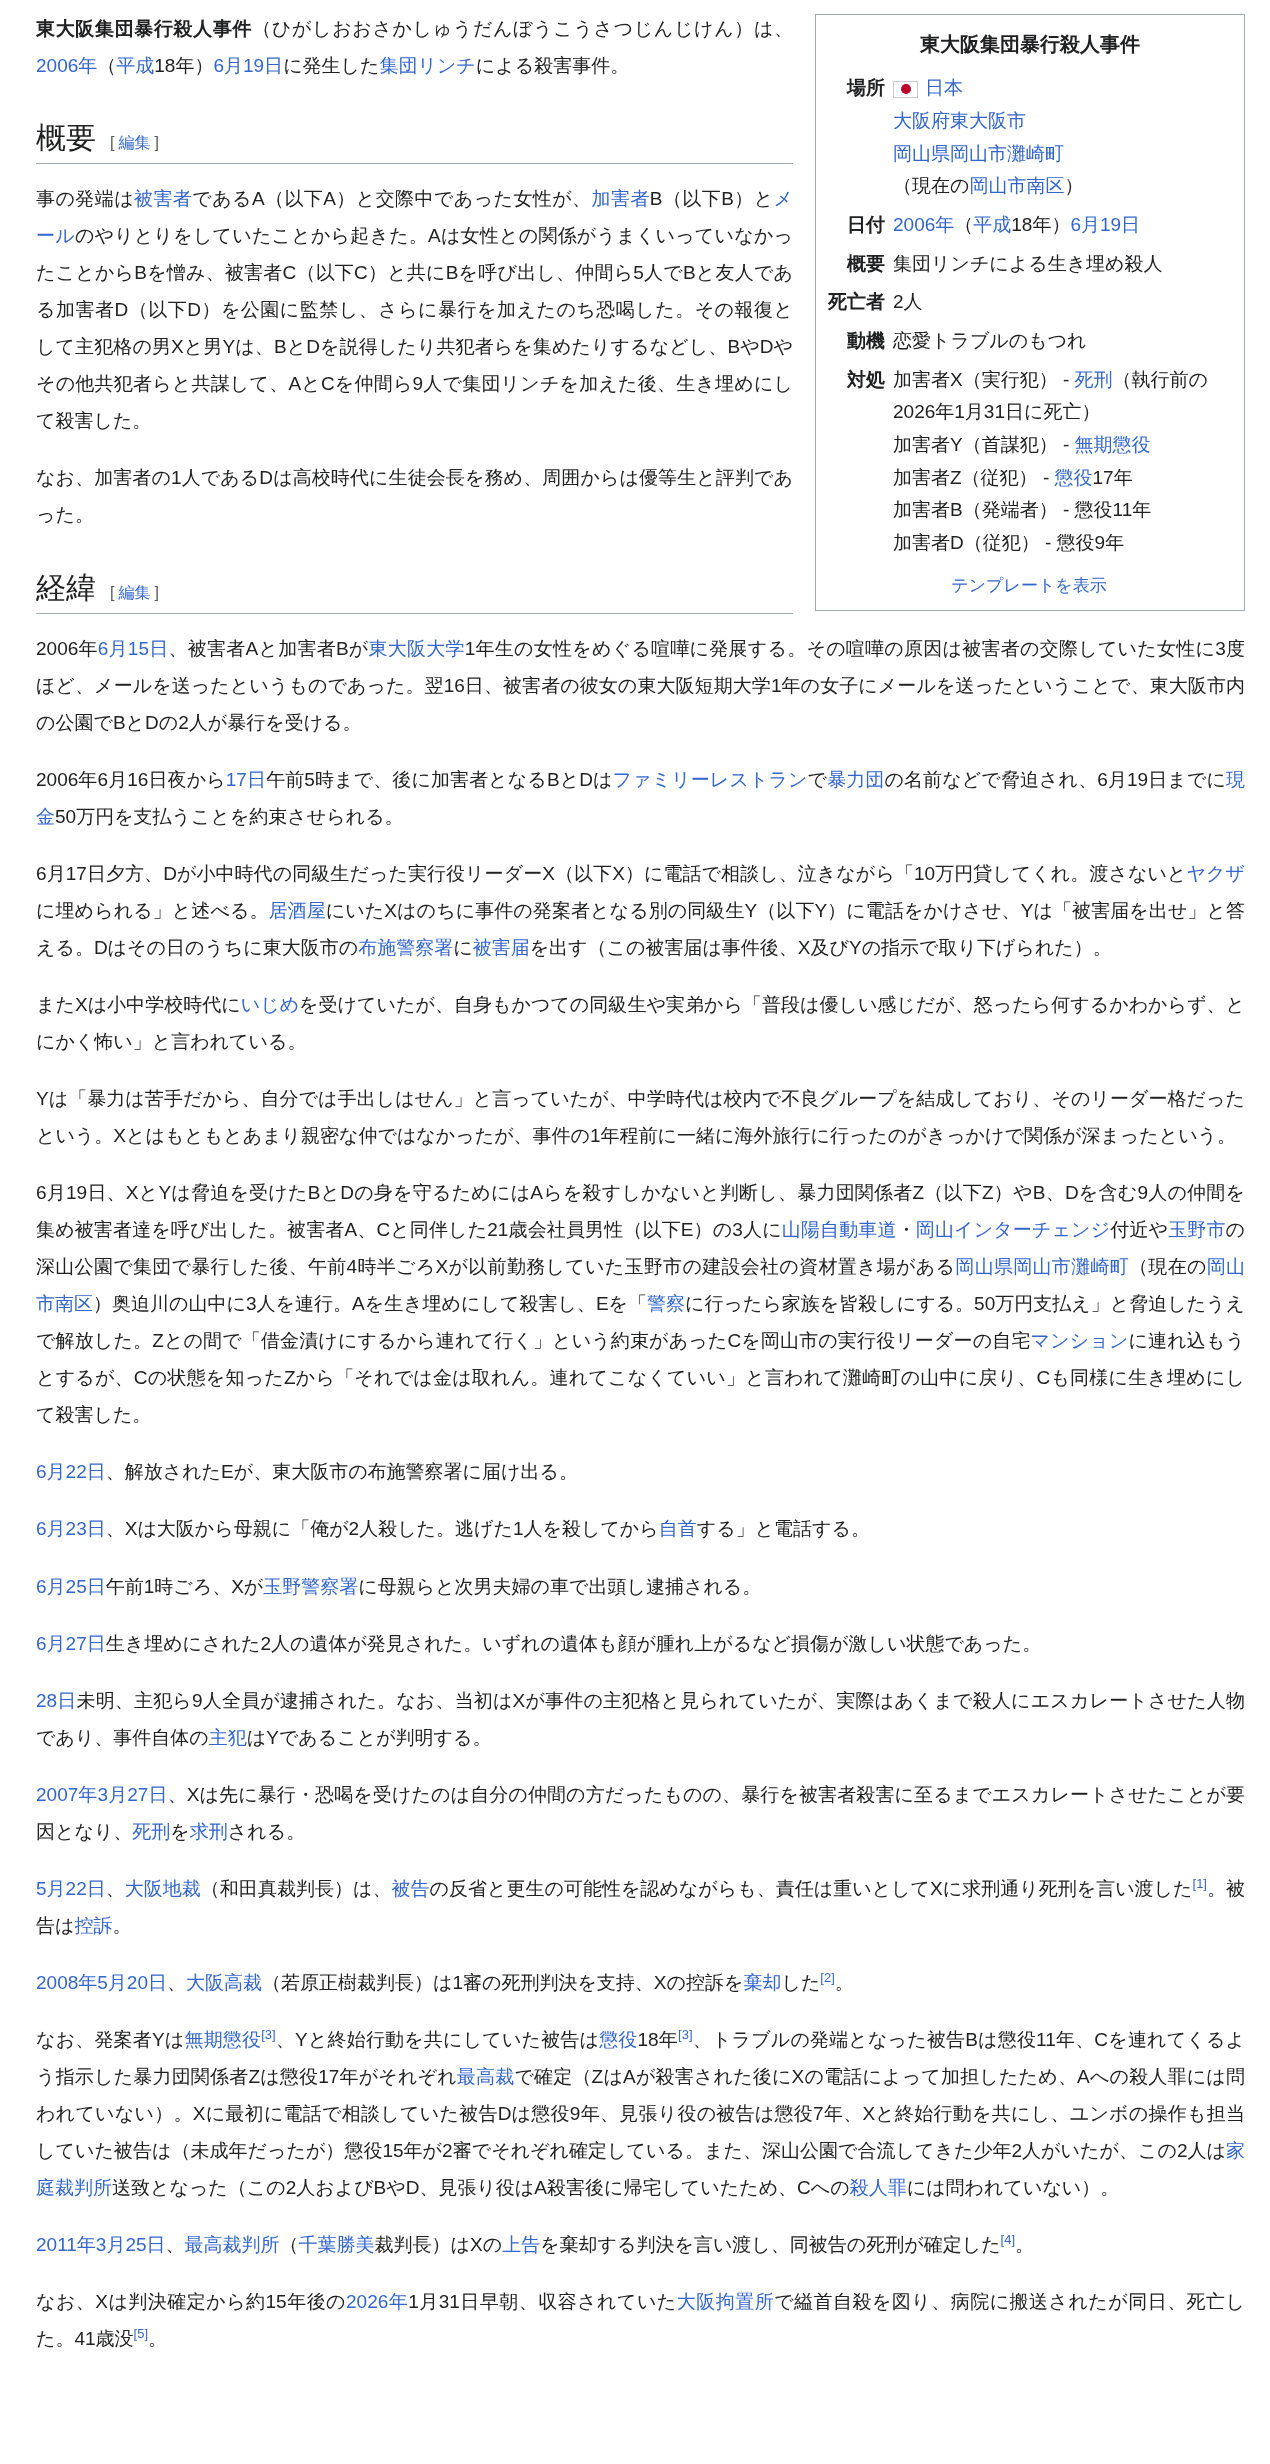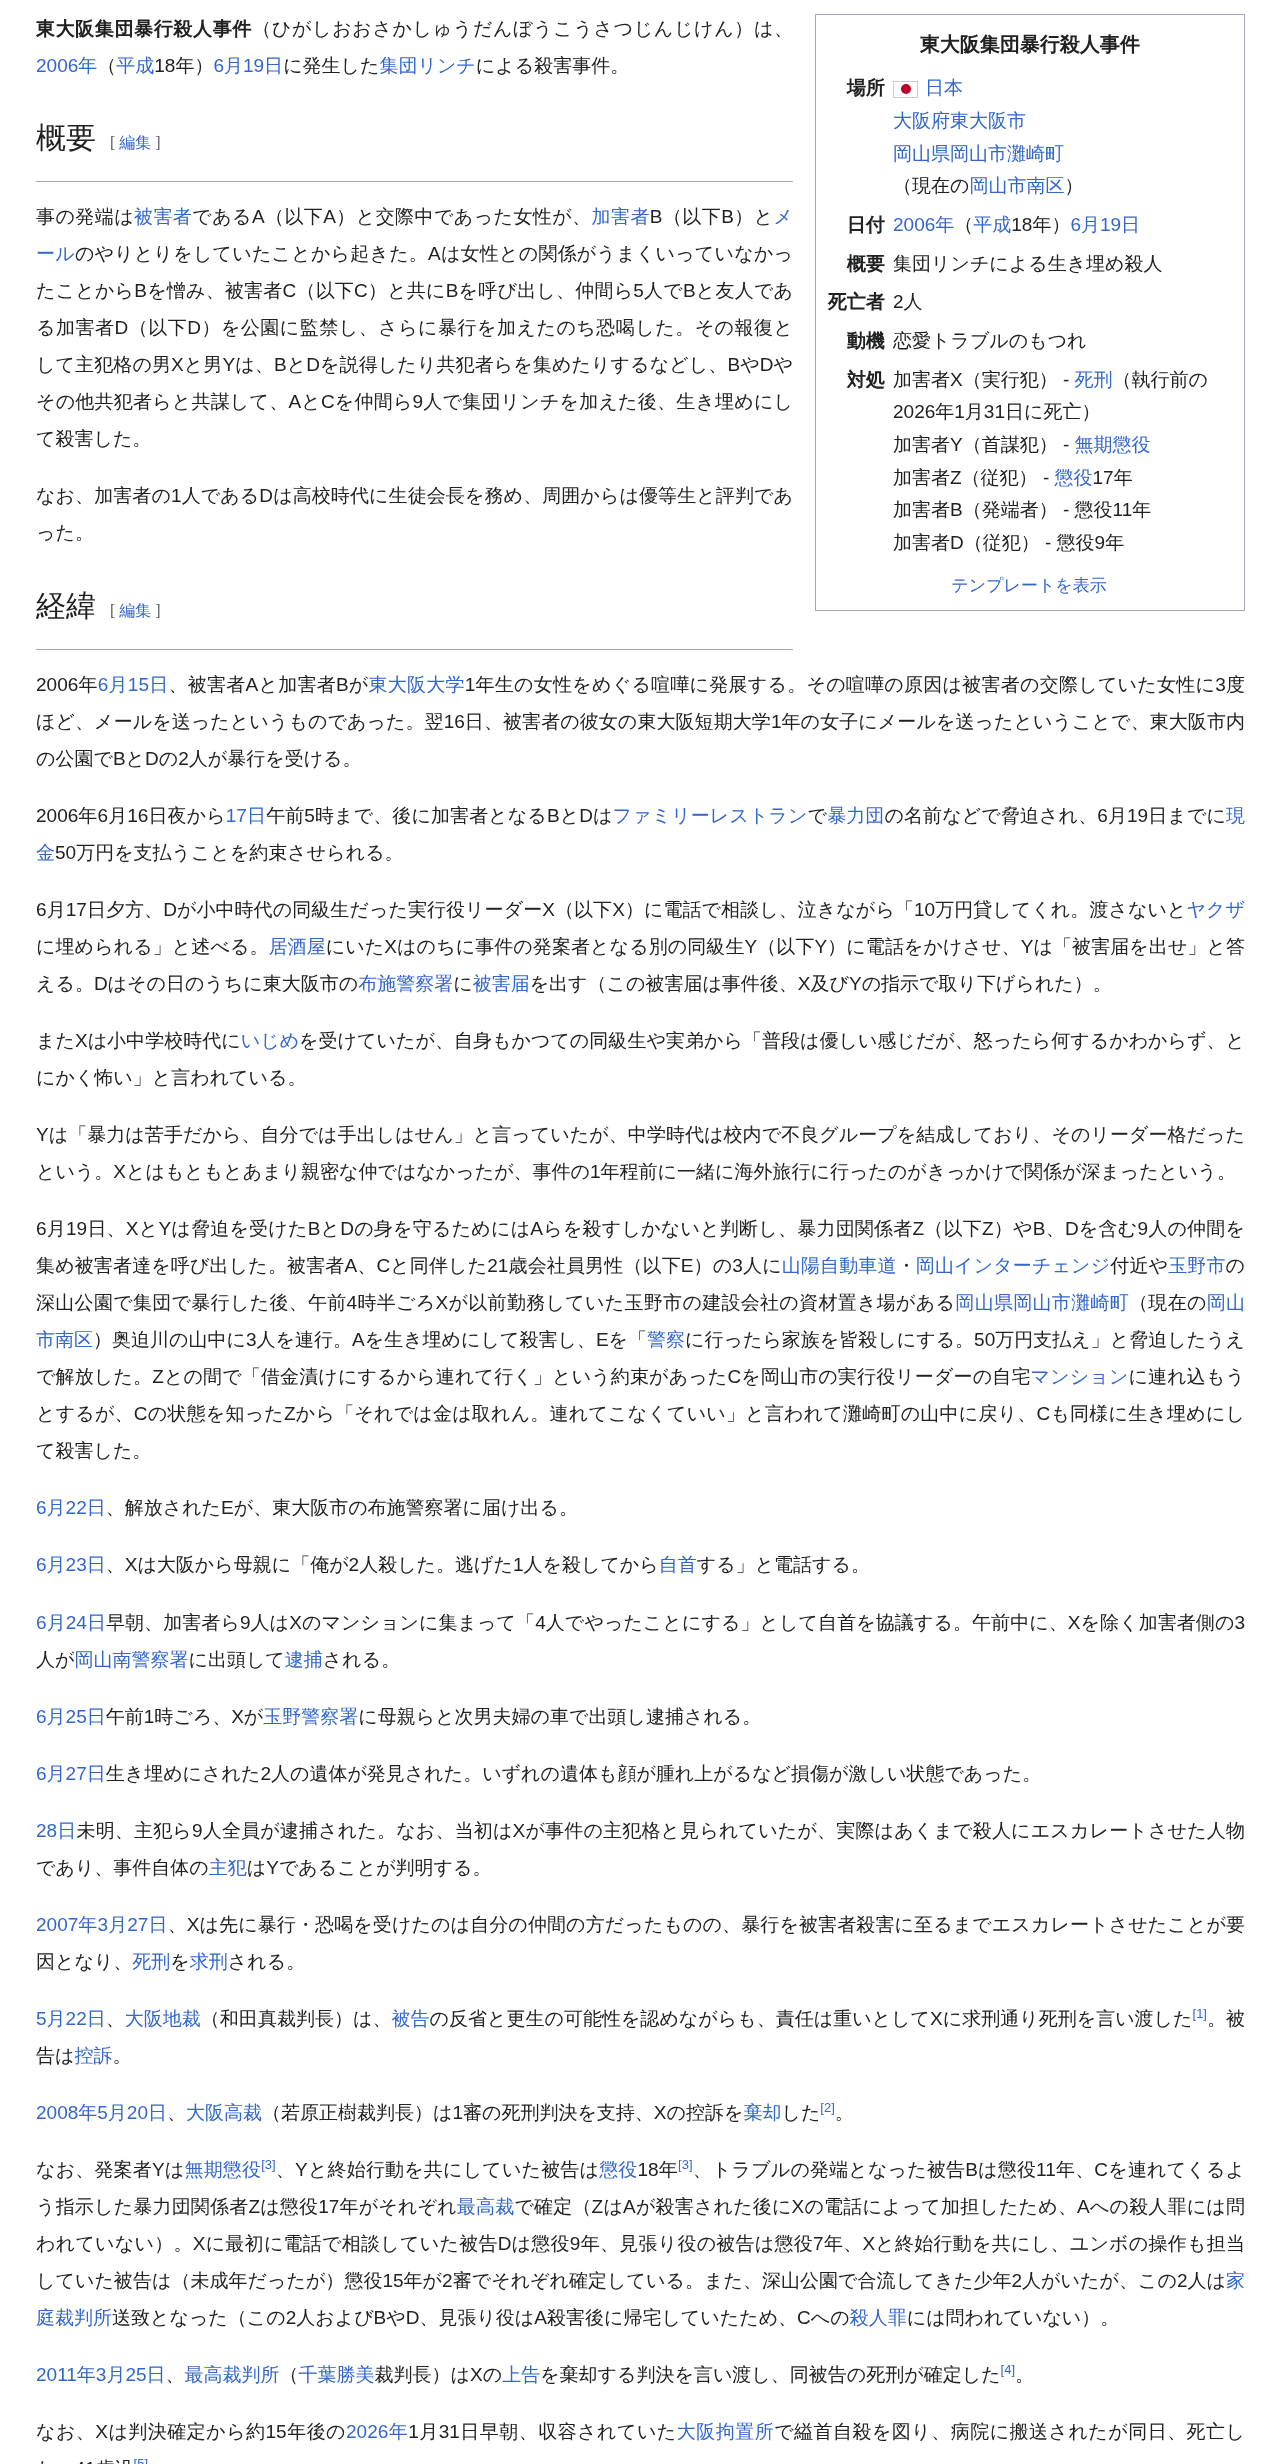--- a/index.html
+++ b/index.html
@@ -16,26 +16,25 @@
     text-align:justify;
   }
   a{color:#3366cc;text-decoration:none;}
   p{margin:0 0 20px 0;}
   .lead{margin-bottom:8px;}
   b{color:#202122;}
   h2{
     font-size:30px;
     font-weight:400;
     margin:34px 0 16px 0;
-    padding-bottom:24px;
+    padding-bottom:6px;
     border-bottom:1px solid #a2a9b1;
     overflow:hidden;
     line-height:1.3;
     text-align:left;
-    font-family:Liberation Serif, serif;
   }
   .editsection{font-size:16px;font-weight:400;color:#54595d;margin-left:14px;}
   .editsection .br{color:#54595d;}
   .editsection a{padding:0 4px;}
   sup.ref{font-size:13px;line-height:1;vertical-align:super;}
   
   table.infobox{
     float:right;
     width:430px;
     box-sizing:border-box;
@@ -174,21 +173,20 @@
     </h2>
     <div>
         <p>2006年<a href="#">6月15日</a>、被害者Aと加害者Bが<a href="#">東大阪大学</a>1年生の女性をめぐる喧嘩に発展する。その喧嘩の原因は被害者の交際していた女性に3度ほど、メールを送ったというものであった。翌16日、被害者の彼女の東大阪短期大学1年の女子にメールを送ったということで、東大阪市内の公園でBとDの2人が暴行を受ける。</p>
         <p>2006年6月16日夜から<a href="#">17日</a>午前5時まで、後に加害者となるBとDは<a href="#">ファミリーレストラン</a>で<a href="#">暴力団</a>の名前などで脅迫され、6月19日までに<a href="#">現金</a>50万円を支払うことを約束させられる。</p>
         <p>6月17日夕方、Dが小中時代の同級生だった実行役リーダーX（以下X）に電話で相談し、泣きながら「10万円貸してくれ。渡さないと<a href="#">ヤクザ</a>に埋められる」と述べる。<a href="#">居酒屋</a>にいたXはのちに事件の発案者となる別の同級生Y（以下Y）に電話をかけさせ、Yは「被害届を出せ」と答える。Dはその日のうちに東大阪市の<a href="#">布施警察署</a>に<a href="#">被害届</a>を出す（この被害届は事件後、X及びYの指示で取り下げられた）。</p>
         <p>またXは小中学校時代に<a href="#">いじめ</a>を受けていたが、自身もかつての同級生や実弟から「普段は優しい感じだが、怒ったら何するかわからず、とにかく怖い」と言われている。</p>
         <p>Yは「暴力は苦手だから、自分では手出しはせん」と言っていたが、中学時代は校内で不良グループを結成しており、そのリーダー格だったという。Xとはもともとあまり親密な仲ではなかったが、事件の1年程前に一緒に海外旅行に行ったのがきっかけで関係が深まったという。</p>
         <p>6月19日、XとYは脅迫を受けたBとDの身を守るためにはAらを殺すしかないと判断し、暴力団関係者Z（以下Z）やB、Dを含む9人の仲間を集め被害者達を呼び出した。被害者A、Cと同伴した21歳会社員男性（以下E）の3人に<a href="#">山陽自動車道</a>・<a href="#">岡山インターチェンジ</a>付近や<a href="#">玉野市</a>の深山公園で集団で暴行した後、午前4時半ごろXが以前勤務していた玉野市の建設会社の資材置き場がある<a href="#">岡山県岡山市灘崎町</a>（現在の<a href="#">岡山市南区</a>）奥迫川の山中に3人を連行。Aを生き埋めにして殺害し、Eを「<a href="#">警察</a>に行ったら家族を皆殺しにする。50万円支払え」と脅迫したうえで解放した。Zとの間で「借金漬けにするから連れて行く」という約束があったCを岡山市の実行役リーダーの自宅<a href="#">マンション</a>に連れ込もうとするが、Cの状態を知ったZから「それでは金は取れん。連れてこなくていい」と言われて灘崎町の山中に戻り、Cも同様に生き埋めにして殺害した。</p>
         <p><a href="#">6月22日</a>、解放されたEが、東大阪市の布施警察署に届け出る。</p>
         <p><a href="#">6月23日</a>、Xは大阪から母親に「俺が2人殺した。逃げた1人を殺してから<a href="#">自首</a>する」と電話する。</p>
-        <p><a href="#">6月24日</a>早朝、加害者ら9人はXのマンションに集まって「4人でやったことにする」として自首を協議する。午前中に、Xを除く加害者側の3人が<a href="#">岡山南警察署</a>に出頭して<a href="#">逮捕</a>される。</p>
         <p><a href="#">6月25日</a>午前1時ごろ、Xが<a href="#">玉野警察署</a>に母親らと次男夫婦の車で出頭し逮捕される。</p>
         <p><a href="#">6月27日</a>生き埋めにされた2人の遺体が発見された。いずれの遺体も顔が腫れ上がるなど損傷が激しい状態であった。</p>
         <p><a href="#">28日</a>未明、主犯ら9人全員が逮捕された。なお、当初はXが事件の主犯格と見られていたが、実際はあくまで殺人にエスカレートさせた人物であり、事件自体の<a href="#">主犯</a>はYであることが判明する。</p>
         <p><a href="#">2007年3月27日</a>、Xは先に暴行・恐喝を受けたのは自分の仲間の方だったものの、暴行を被害者殺害に至るまでエスカレートさせたことが要因となり、<a href="#">死刑</a>を<a href="#">求刑</a>される。</p>
         <p><a href="#">5月22日</a>、<a href="#">大阪地裁</a>（和田真裁判長）は、<a href="#">被告</a>の反省と更生の可能性を認めながらも、責任は重いとしてXに求刑通り死刑を言い渡した<sup class="ref"><a href="#">[1]</a></sup>。被告は<a href="#">控訴</a>。</p>
         <p><a href="#">2008年5月20日</a>、<a href="#">大阪高裁</a>（若原正樹裁判長）は1審の死刑判決を支持、Xの控訴を<a href="#">棄却</a>した<sup class="ref"><a href="#">[2]</a></sup>。</p>
         <p>なお、発案者Yは<a href="#">無期懲役</a><sup class="ref"><a href="#">[3]</a></sup>、Yと終始行動を共にしていた被告は<a href="#">懲役</a>18年<sup class="ref"><a href="#">[3]</a></sup>、トラブルの発端となった被告Bは懲役11年、Cを連れてくるよう指示した暴力団関係者Zは懲役17年がそれぞれ<a href="#">最高裁</a>で確定（ZはAが殺害された後にXの電話によって加担したため、Aへの殺人罪には問われていない）。Xに最初に電話で相談していた被告Dは懲役9年、見張り役の被告は懲役7年、Xと終始行動を共にし、ユンボの操作も担当していた被告は（未成年だったが）懲役15年が2審でそれぞれ確定している。また、深山公園で合流してきた少年2人がいたが、この2人は<a href="#">家庭裁判所</a>送致となった（この2人およびBやD、見張り役はA殺害後に帰宅していたため、Cへの<a href="#">殺人罪</a>には問われていない）。</p>
         <p><a href="#">2011年3月25日</a>、<a href="#">最高裁判所</a>（<a href="#">千葉勝美</a>裁判長）はXの<a href="#">上告</a>を棄却する判決を言い渡し、同被告の死刑が確定した<sup class="ref"><a href="#">[4]</a></sup>。</p>
         <p>なお、Xは判決確定から約15年後の<a href="#">2026年</a>1月31日早朝、収容されていた<a href="#">大阪拘置所</a>で縊首自殺を図り、病院に搬送されたが同日、死亡した。41歳没<sup class="ref"><a href="#">[5]</a></sup>。</p>
       </div>

